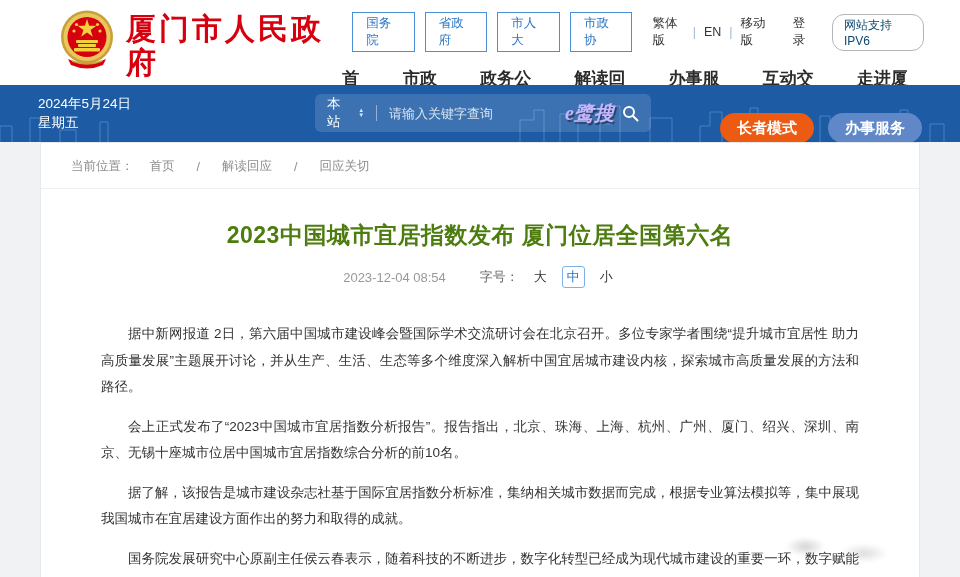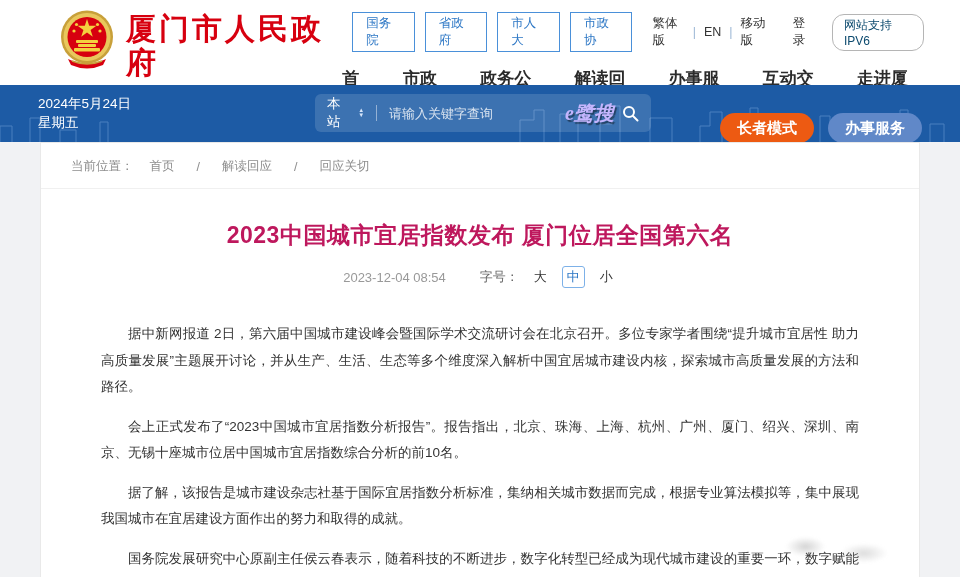--- a/index.html
+++ b/index.html
@@ -84,21 +84,21 @@
     height: 436px; position: relative; overflow: hidden;
   }
   .breadcrumb {
     padding: 15px 30px 13px; border-bottom: 1px solid #f0f0f0;
     font-size: 12.5px; color: #8d8d8d; display: flex; gap: 16px; align-items: center;
   }
   .crumb { cursor: pointer; }
   .crumb-sep { margin: 0 6px; }
 
   .article-title {
-    text-align: center; font-size: 23px; font-weight: bold; color: #be185d;
+    text-align: center; font-size: 23px; font-weight: bold; color: #4d7c0f;
     margin: 31px 60px 0; letter-spacing: .5px;
   }
   .article-meta {
     display: flex; justify-content: center; align-items: center;
     margin-top: 15px; font-size: 13px; color: #999;
   }
   .meta-time { color: #999; }
   .meta-fslabel { color: #666; margin-left: 34px; text-align: center; }
   .fs-opt { color: #333; margin-left: 11px; cursor: pointer; padding: 1px 4px; }
   .fs-opt.active {

